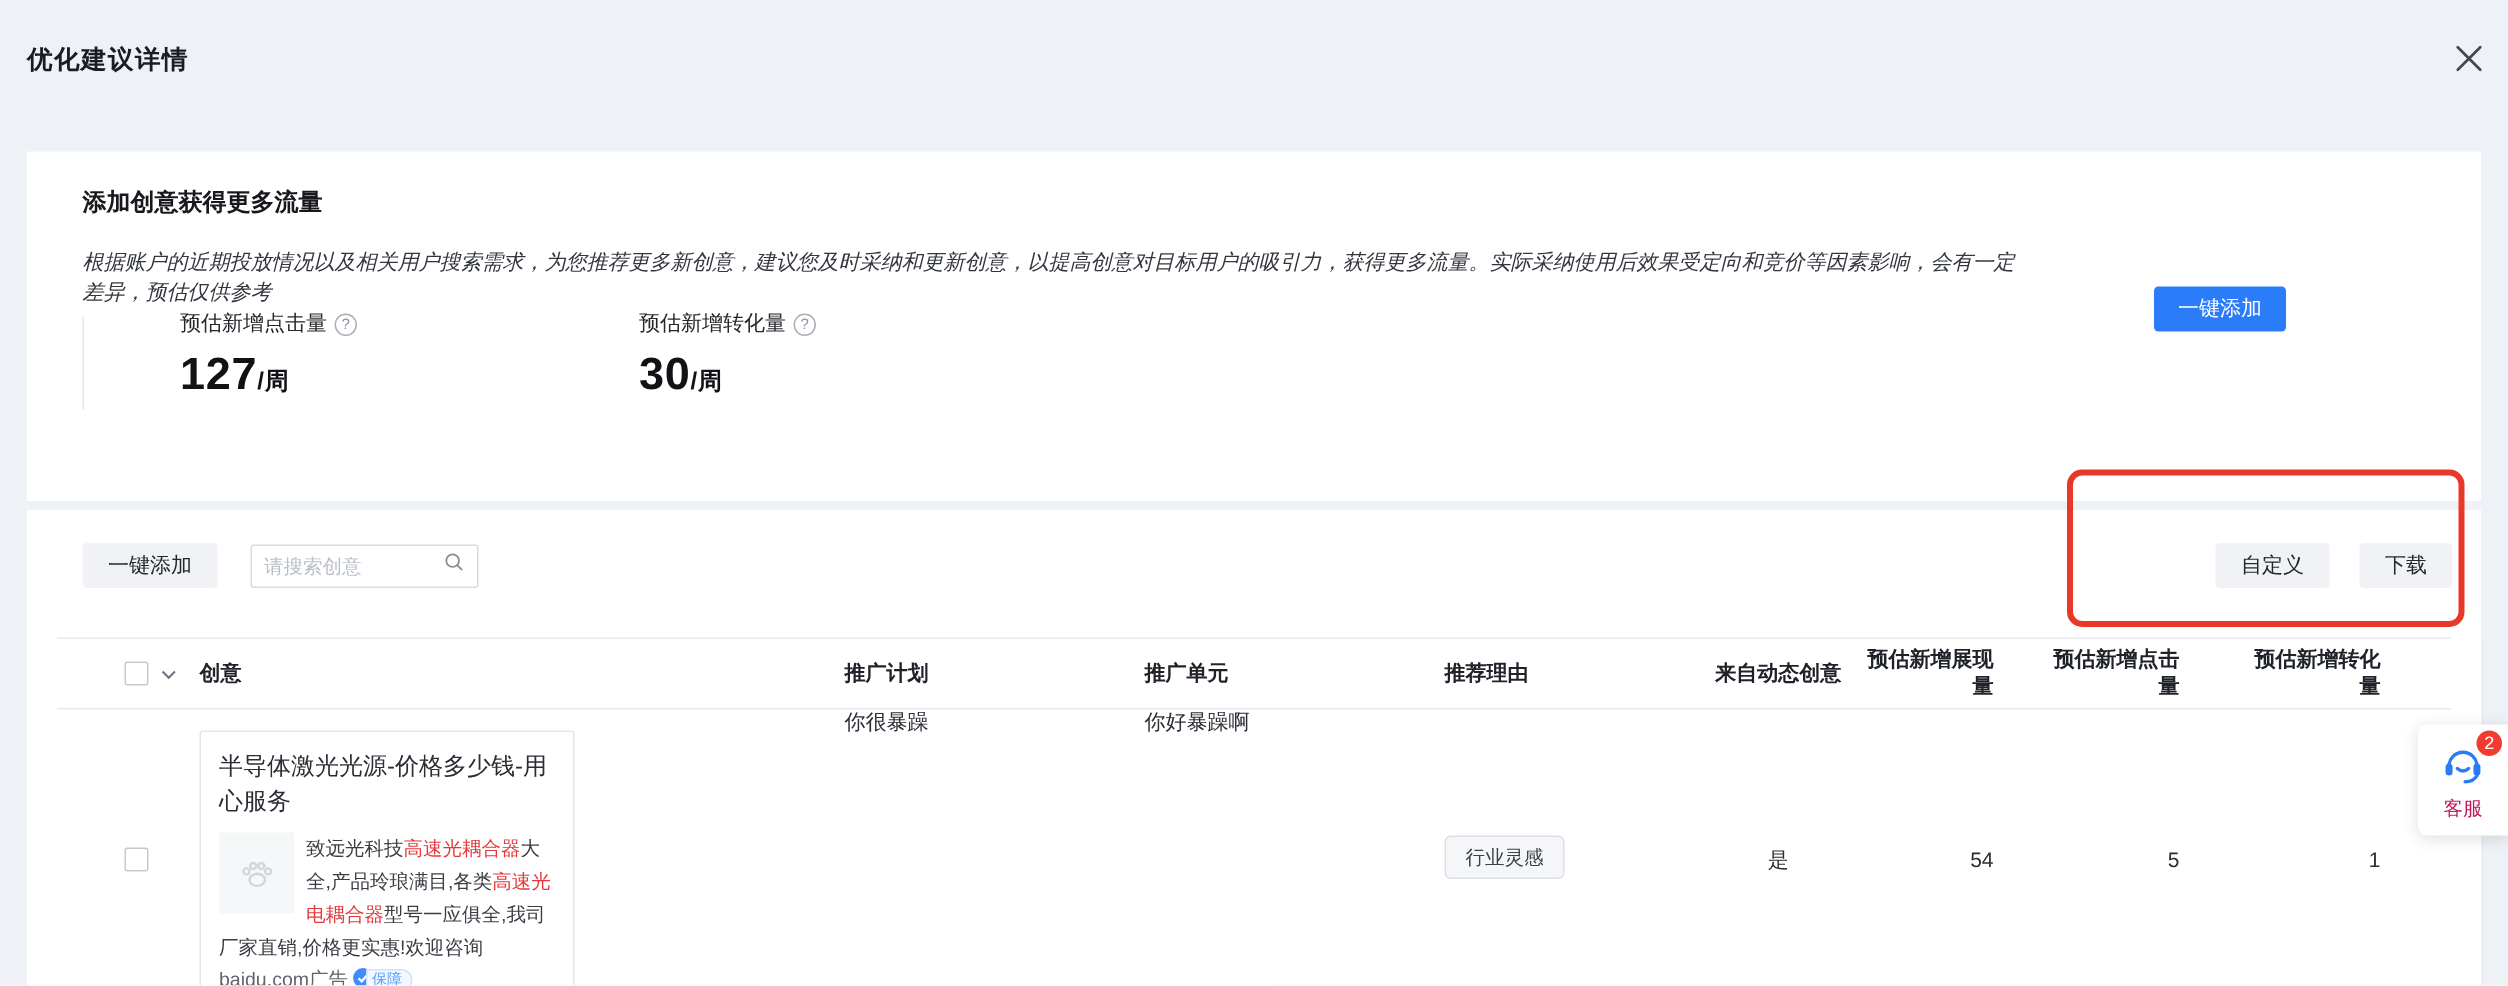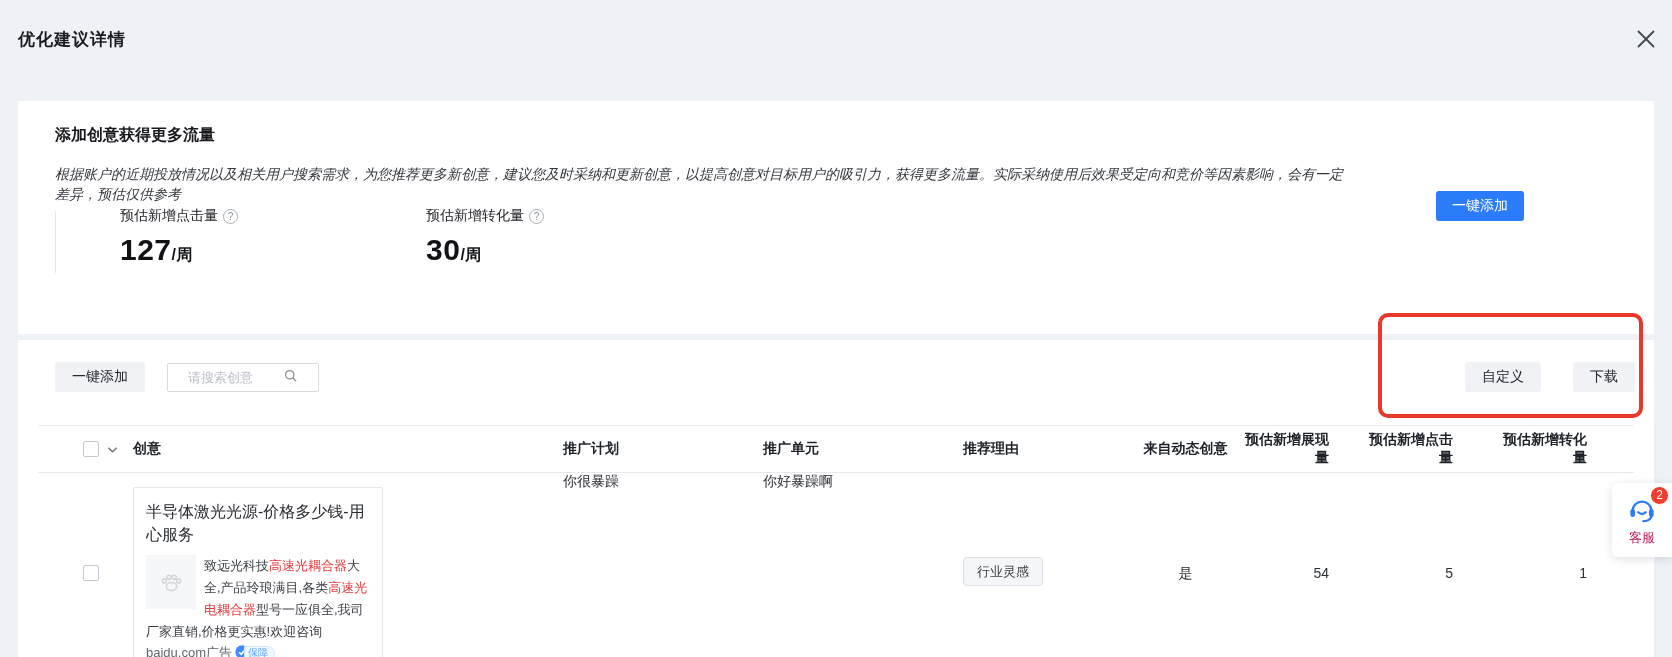--- a/index.html
+++ b/index.html
@@ -26,24 +26,24 @@
   .stat-2 { margin-left:64px; width:196px; }
   .stat-3 { margin-left:110px; }
   .help-icon { display:inline-block; width:15px; height:15px; border:1px solid #aab0b9; border-radius:50%; color:#8d939c; font-size:10px; line-height:13px; text-align:center; }
   .help-icon::before { content:"?"; }
   .sc-add-btn { position:absolute; right:130px; top:90px; width:88px; height:30px; background:#2b7cf8; color:#ffffff; font-size:14px; border:none; border-radius:3px; cursor:pointer; }
 
   
   .list-card { position:absolute; left:18px; top:340px; width:1636px; height:317px; background:#ffffff; }
   .toolbar { position:absolute; left:37px; top:22px; right:19px; height:30px; display:flex; align-items:center; }
   .btn-gray { height:30px; background:#f0f2f5; border:none; border-radius:3px; font-size:14px; color:#24272c; padding:0 17px; cursor:pointer; }
-  .search-box { margin-left:22px; width:152px; height:29px; border:1px solid #d7dbe2; border-radius:2px; background:#fff; display:flex; align-items:center; padding:0 20px; }
+  .search-box { margin-left:22px; width:152px; height:29px; border:1px solid #d7dbe2; border-radius:2px; background:#fff; display:flex; align-items:center; padding:0 8px; }
   .search-box input { border:none; outline:none; flex:1; min-width:0; font-size:13px; color:#333; font-family:inherit; background:transparent; }
   .search-box input::placeholder { color:#b9bec7; }
-  .toolbar-right { margin-left:auto; display:flex; gap:32px;padding-left:36px; }
+  .toolbar-right { margin-left:auto; display:flex; gap:20px;padding-left:36px; }
 
   
   .tbl { position:absolute; left:20px; top:85px; width:1596px; }
   .tbl-head { display:flex; align-items:center; height:48px; border-top:1px solid #e7e9ee; border-bottom:1px solid #e7e9ee; font-size:14px; font-weight:bold; color:#1f2329; }
   .tbl-row { display:flex; align-items:flex-start; font-size:14px; color:#2a2d33; }
   .c-sel { width:95px; padding-left:45px; display:flex; align-items:center; gap:8px; flex:none; }
   .c-creative { width:430px; flex:none; }
   .c-plan { width:200px; flex:none; }
   .c-unit { width:200px; flex:none; }
   .c-reason { width:165px; flex:none; }

